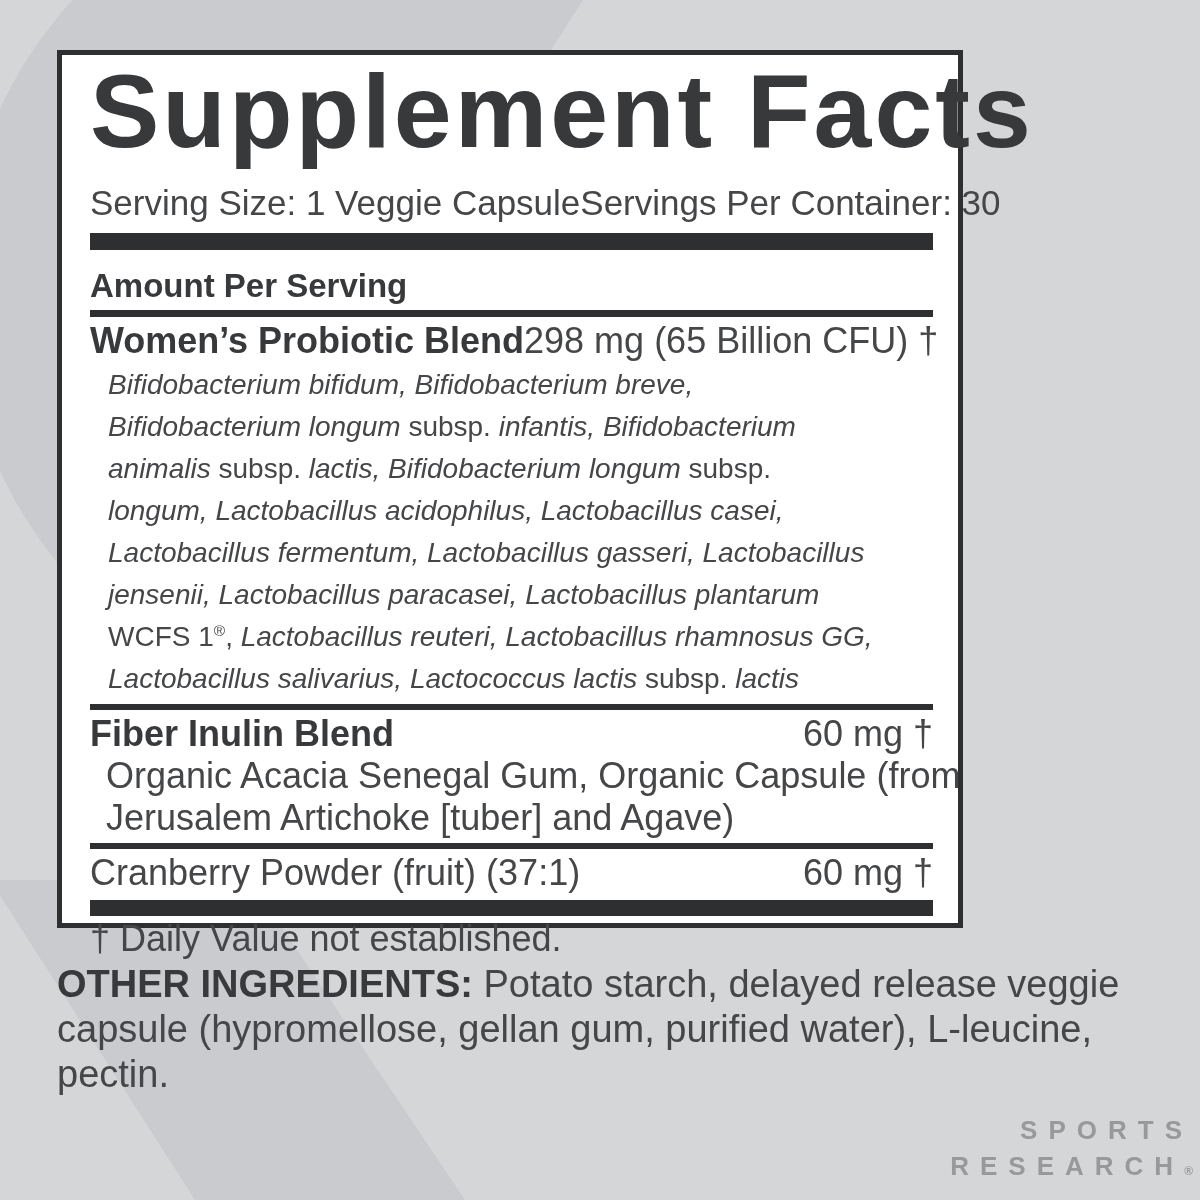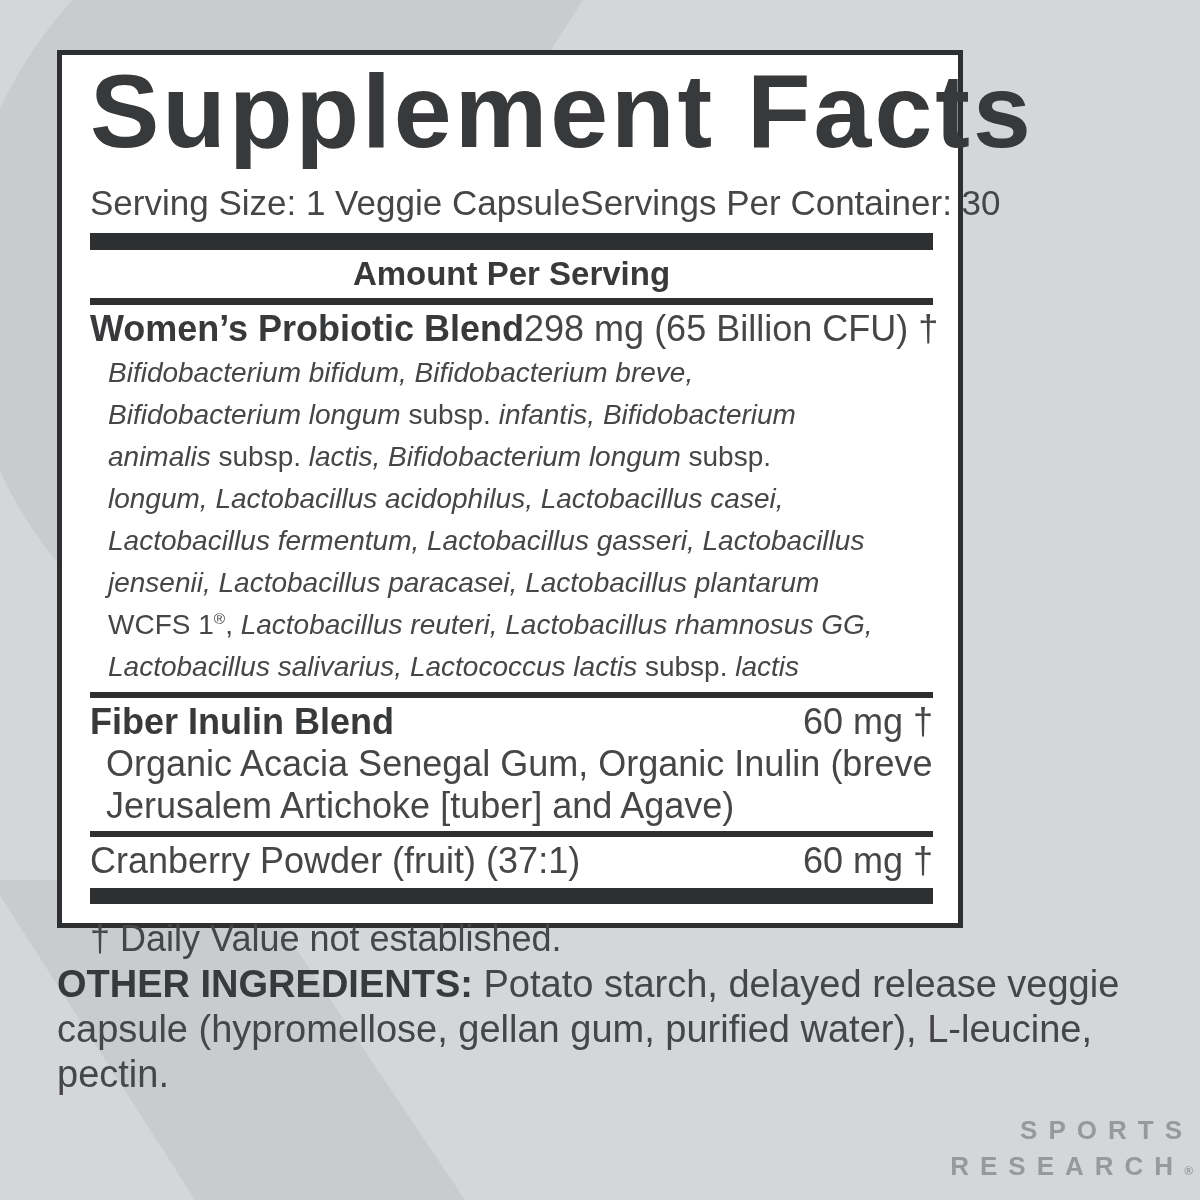--- a/index.html
+++ b/index.html
@@ -32,41 +32,41 @@
     display:flex;justify-content:space-between;
     font-size:35px;line-height:40px;margin-top:20px;
     white-space:nowrap;
   }
   .bar{background:var(--ink,#2e2f31);}
   .bar.thick{height:17px;margin-top:10px;}
   .bar.thin{height:7px;}
   .bar.mid{height:6px;margin-top:4px;}
   .bar.thick2{height:16px;margin-top:6px;}
   .aps{
-    text-align:center;font-weight:700;font-size:33px;line-height:36px;
-    margin-top:6px;margin-bottom:6px;color:var(--heading,#38393b);
+    text-align:left;font-weight:700;font-size:33px;line-height:36px;
+    margin-top:18px;margin-bottom:6px;color:var(--heading,#38393b);
   }
   .row{
     display:flex;justify-content:space-between;
     font-size:36px;line-height:42px;margin-top:3px;
     white-space:nowrap;
   }
   .row .nm.bold{font-weight:700;color:var(--heading,#38393b);}
   .row .amt{white-space:nowrap;}
   .strains{
     font-size:28px;line-height:42px;
     padding-left:18px;margin-top:2px;
     color:var(--text,#454648);
   }
   .strains .seg-line{white-space:nowrap;}
   .fiber-details{
     font-size:36px;line-height:42px;padding-left:16px;
     white-space:nowrap;
   }
-  .footnote{font-size:36px;line-height:40px;margin-top:15px;}
+  .footnote{font-size:36px;line-height:40px;margin-top:3px;}
   .seg-i{font-style:italic;}
   .seg-b{font-weight:700;}
   .seg-r{}
   .seg-sup{vertical-align:super;font-size:0.55em;line-height:0;}
   
   .other{
     position:absolute;left:57px;top:962px;width:1100px;
     font-size:38px;line-height:45px;z-index:2;
   }
   .other .seg-line{white-space:nowrap;}
@@ -122,21 +122,21 @@
       </div>
 
     <div class="bar mid"></div>
 
     <div class="row">
       <span class="nm bold">Fiber Inulin Blend</span>
       <span class="amt">60 mg †</span>
     </div>
 
     <div class="fiber-details" id="fiber-details">
-        <div class="seg-line">Organic Acacia Senegal Gum, Organic Inulin (breve</div>
+        <div class="seg-line">Organic Acacia Senegal Gum, Organic Capsule (from</div>
         <div class="seg-line">Jerusalem Artichoke [tuber] and Agave)</div>
       </div>
 
     <div class="bar mid"></div>
 
     <div class="row">
       <span class="nm">Cranberry Powder (fruit) (37:1)</span>
       <span class="amt">60 mg †</span>
     </div>
 

